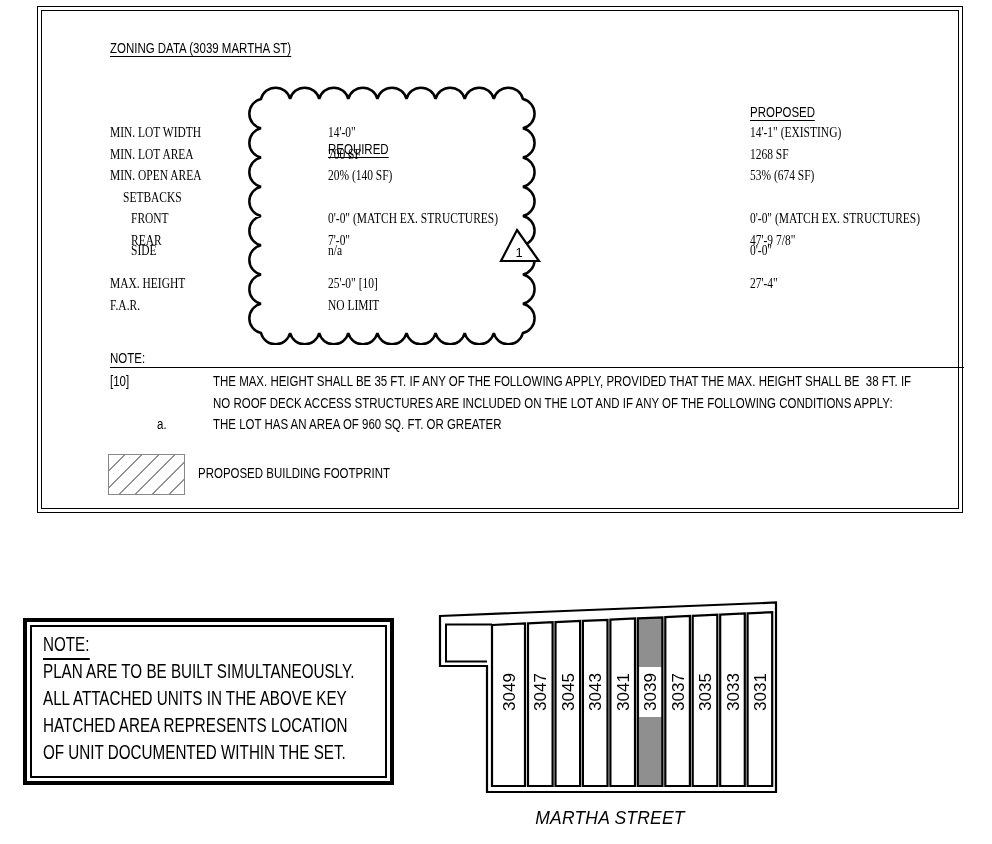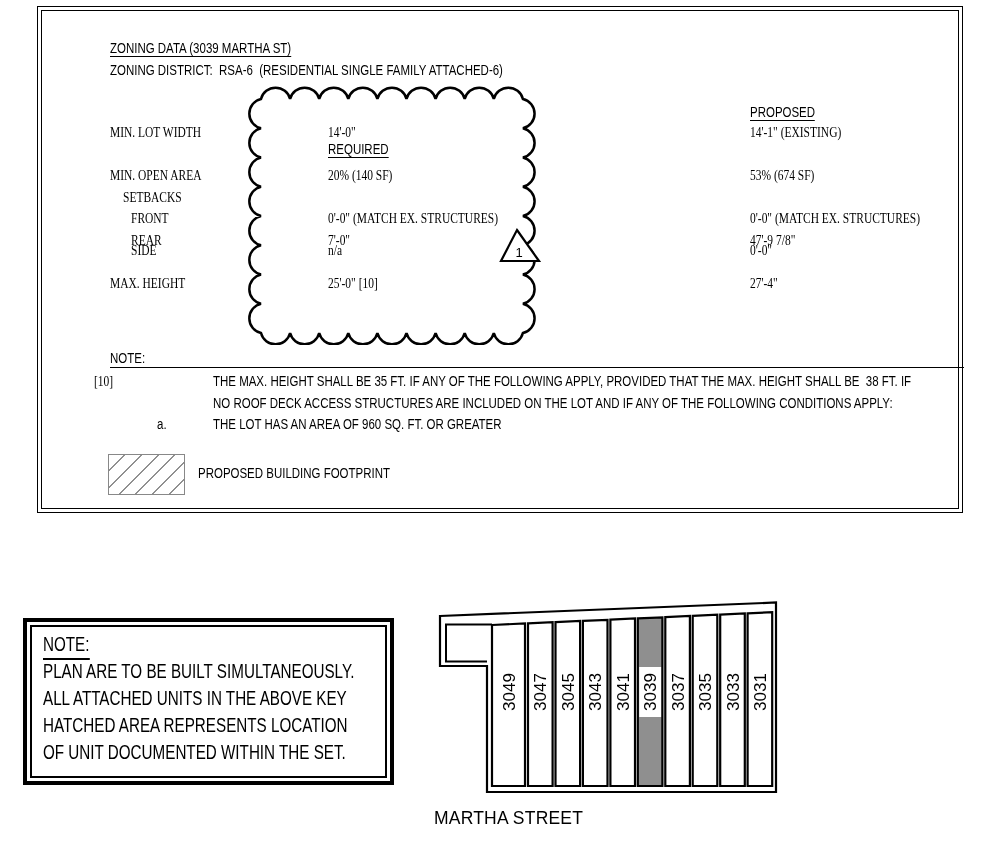--- a/index.html
+++ b/index.html
@@ -24,48 +24,50 @@
   .c-req{position:absolute;left:290px;}
   .c-prop{position:absolute;left:712px;}
   .note-rule{left:72px;top:360px;width:876px;height:0;border-top:1.5px solid #000;}
   
   .hatch{left:70px;top:447px;width:77px;height:41px;border:1px solid #888;box-sizing:border-box;
          background:repeating-linear-gradient(135deg,#ffffff 0px,#ffffff 10.5px,#909090 10.5px,#909090 11.8px);}
   
   .nbox{left:23px;top:618px;width:371px;height:167px;border:4.5px solid #000;box-sizing:border-box;}
   .nbox-inner{position:absolute;inset:3px;border:2px solid #000;padding:4px 8px 0 11px;}
   .nbox-line{height:27px;}
-  .street{left:434px;top:808px;width:352px;font-size:17.5px;letter-spacing:0.2px;}
+  .street{left:434px;top:808px;width:352px;text-align:center;font-size:17.5px;letter-spacing:0.2px;font-style:italic;}
   svg text{font-family:"Liberation Sans",sans-serif;}
 </style>
 </head>
 <body>
 
 <div class="page">
 
   <div class="abs main-box">
 
     <div class="abs" style="left:72px;top:32px;">
       <span class="ct u">ZONING DATA (3039 MARTHA ST)</span>
-    </div>
-    <div class="abs" style="left:72px;top:54px;">
-      <span class="ct">ZONING DISTRICT:  RSA-6  (RESIDENTIAL SINGLE FAMILY ATTACHED-6)</span>
     </div>
 
     <div class="abs" style="left:290px;top:96px;margin-top:37px;">
       <span class="ct u">REQUIRED</span>
     </div>
     <div class="abs" style="left:712px;top:96px;">
       <span class="ct u">PROPOSED</span>
     </div>
 
     <div class="trow" style="top:118px">
       <span class="c-label ct">MIN. LOT WIDTH</span>
       <span class="c-req ct">14'-0"</span>
       <span class="c-prop ct">14'-1" (EXISTING)</span>
+    </div>
+    <div class="trow" style="top:140px">
+      <span class="c-label ct">MIN. LOT AREA</span>
+      <span class="c-req ct">700 SF</span>
+      <span class="c-prop ct">1268 SF</span>
     </div>
     <div class="trow" style="top:161px">
       <span class="c-label ct">MIN. OPEN AREA</span>
       <span class="c-req ct">20% (140 SF)</span>
       <span class="c-prop ct">53% (674 SF)</span>
     </div>
     <div class="trow" style="top:183px">
       <span class="c-label ind1 ct">SETBACKS</span>
       <span class="c-req ct"></span>
       <span class="c-prop ct"></span>
@@ -83,20 +85,25 @@
     <div class="trow" style="top:236px">
       <span class="c-label ind2 ct">SIDE</span>
       <span class="c-req ct">n/a</span>
       <span class="c-prop ct">0'-0"</span>
     </div>
     <div class="trow" style="top:269px">
       <span class="c-label ct">MAX. HEIGHT</span>
       <span class="c-req ct">25'-0" [10]</span>
       <span class="c-prop ct">27'-4"</span>
     </div>
+    <div class="trow" style="top:291px">
+      <span class="c-label ct">F.A.R.</span>
+      <span class="c-req ct">NO LIMIT</span>
+      <span class="c-prop ct"></span>
+    </div>
 
     <svg class="abs" style="left:209px;top:72px;" width="302" height="266" viewBox="0 0 302 266">
       <path fill="none" stroke="#000" stroke-width="2.5" stroke-linecap="round" d="
         M14,20
         a15,15 0 0 1 29.1,0 a15,15 0 0 1 29.1,0 a15,15 0 0 1 29.1,0 a15,15 0 0 1 29.1,0
         a15,15 0 0 1 29.1,0 a15,15 0 0 1 29.1,0 a15,15 0 0 1 29.1,0 a15,15 0 0 1 29.1,0
         a15,15 0 0 1 29.1,0
         a15,15 0 0 1 0,29.25 a15,15 0 0 1 0,29.25 a15,15 0 0 1 0,29.25 a15,15 0 0 1 0,29.25
         a15,15 0 0 1 0,29.25 a15,15 0 0 1 0,29.25 a15,15 0 0 1 0,29.25 a15,15 0 0 1 0,29.25
         a15,15 0 0 1 -29.1,0 a15,15 0 0 1 -29.1,0 a15,15 0 0 1 -29.1,0 a15,15 0 0 1 -29.1,0
@@ -106,21 +113,21 @@
         a15,15 0 0 1 0,-29.25 a15,15 0 0 1 0,-29.25 a15,15 0 0 1 0,-29.25 a15,15 0 0 1 0,-29.25
         Z"></path>
       <polygon points="306,151 328,182 290,182" transform="translate(-36,0)" fill="#ffffff" stroke="#000" stroke-width="2.2"></polygon>
       <text x="272" y="178" text-anchor="middle" font-size="13" fill="#000">1</text>
     </svg>
 
     <div class="abs" style="left:72px;top:342px;">
       <span class="ct">NOTE:</span>
     </div>
     <div class="abs note-rule"></div>
-    <div class="abs" style="left:56px;top:365px;font-family:Liberation Serif, serif;">
+    <div class="abs" style="left:72px;top:365px;">
       <span class="ct">[10]</span>
     </div>
     <div class="abs" style="left:175px;top:365px;">
       <span class="ct">THE MAX. HEIGHT SHALL BE 35 FT. IF ANY OF THE FOLLOWING APPLY, PROVIDED THAT THE MAX. HEIGHT SHALL BE  38 FT. IF</span>
     </div>
     <div class="abs" style="left:175px;top:387px;">
       <span class="ct">NO ROOF DECK ACCESS STRUCTURES ARE INCLUDED ON THE LOT AND IF ANY OF THE FOLLOWING CONDITIONS APPLY:</span>
     </div>
     <div class="abs" style="left:119px;top:408px;">
       <span class="ct">a.</span>

